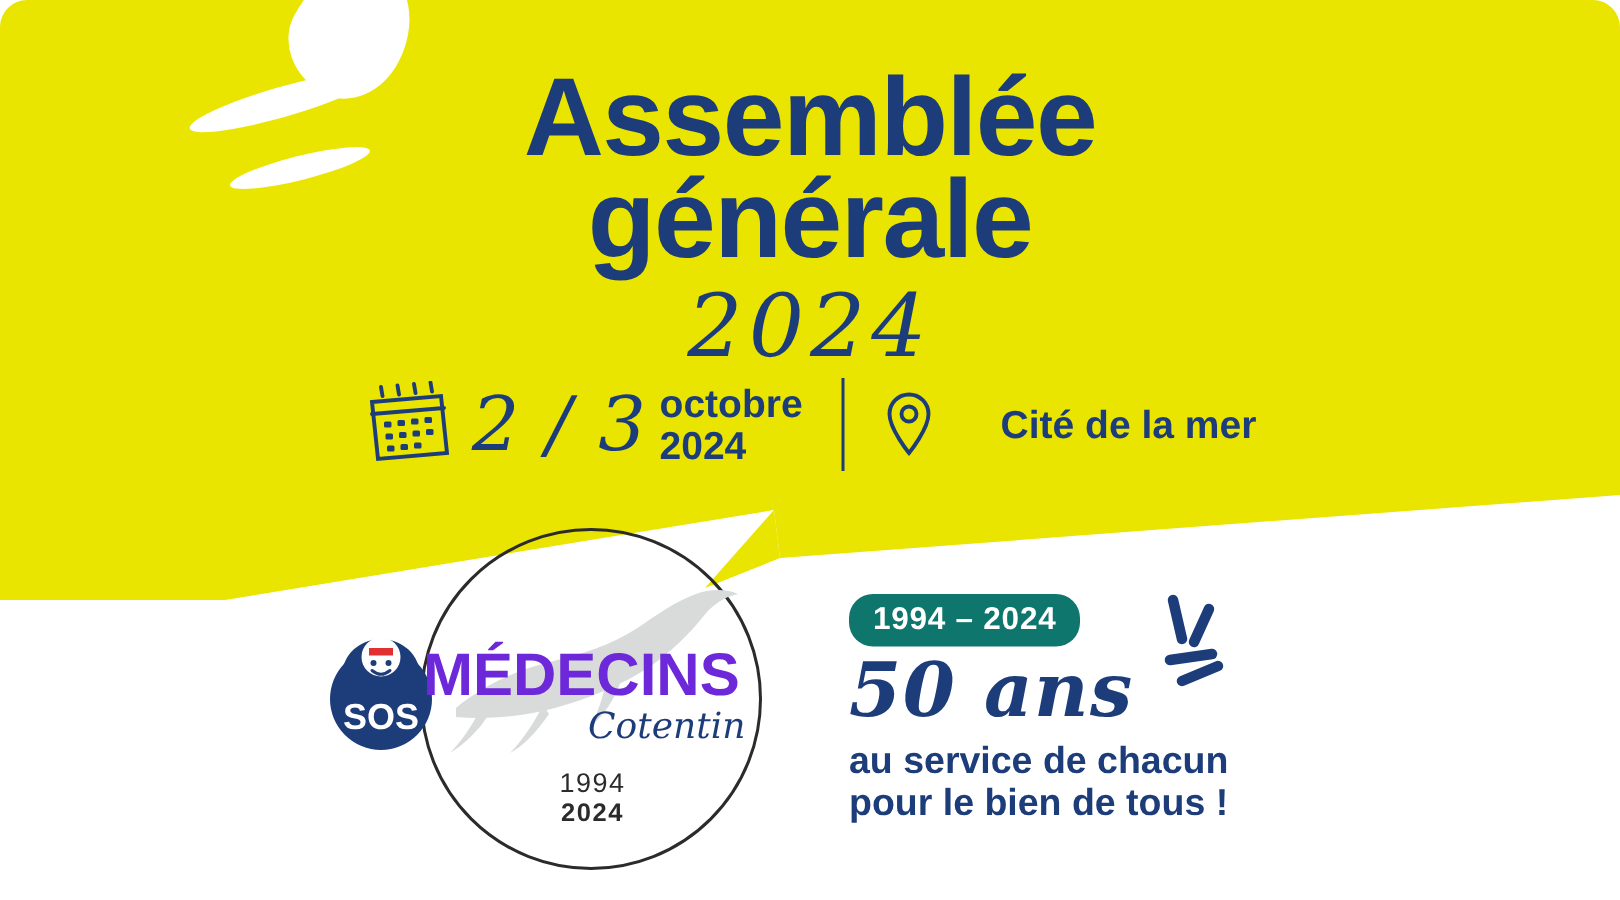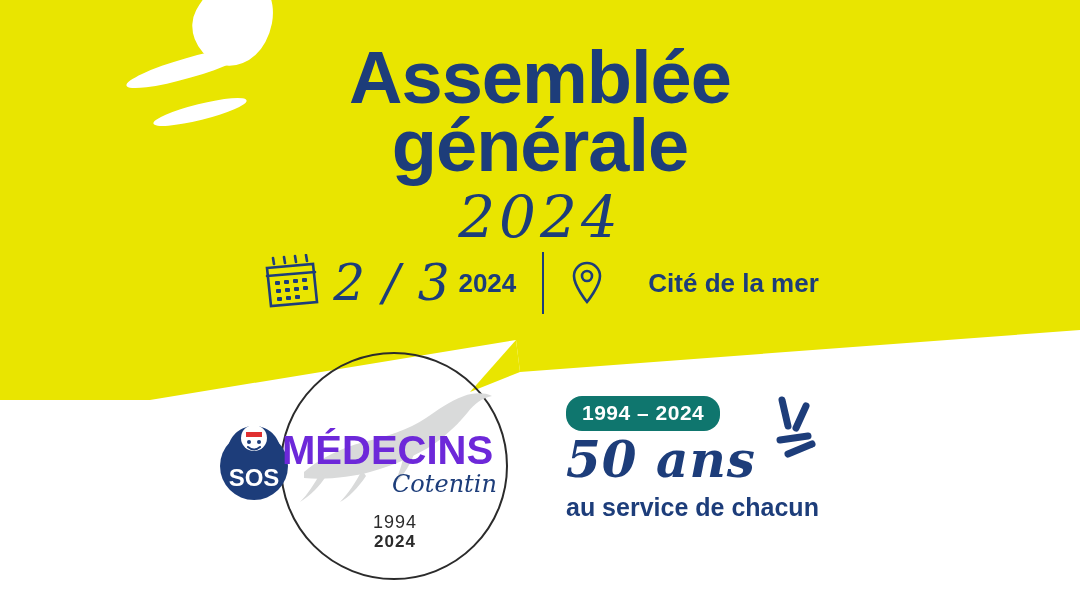--- a/index.html
+++ b/index.html
@@ -12,20 +12,21 @@
     background: #ffffff;
     font-family: "Liberation Sans", sans-serif;
     overflow: hidden;
   }
   #poster {
     position: relative;
     width: 1080px;
     height: 600px;
     overflow: hidden;
     background: #ffffff;
+    border-radius: 18px;
   }
 
   
   .yellow-bg {
     position: absolute;
     left: 0;
     top: 0;
     width: 1080px;
     height: 600px;
   }
@@ -293,20 +294,21 @@
           <rect x="24" y="34" width="5" height="4" rx="1"></rect>
           <rect x="33" y="33" width="5" height="4" rx="1"></rect>
           <rect x="42" y="32" width="5" height="4" rx="1"></rect>
           <rect x="16" y="43" width="5" height="4" rx="1"></rect>
           <rect x="25" y="42" width="5" height="4" rx="1"></rect>
           <rect x="34" y="41" width="5" height="4" rx="1"></rect>
         </g>
       </svg>
       <div class="big-days">2 / 3</div>
       <div class="date-text">
+        <div>octobre</div>
         <div>2024</div>
       </div>
     </div>
 
     <div class="sep"></div>
 
     <div class="place-group">
       <svg class="pin-icon" viewBox="0 0 34 44">
         <path d="M17,2 C9.8,2 4,7.8 4,15 C4,25 17,41 17,41 C17,41 30,25 30,15 C30,7.8 24.2,2 17,2 Z" fill="none" stroke="#1d3d7a" stroke-width="2.6"></path>
         <circle cx="17" cy="15" r="5" fill="none" stroke="#1d3d7a" stroke-width="2.6"></circle>
@@ -345,20 +347,21 @@
     <div class="logo-sub">Cotentin</div>
     <div class="logo-y1">1994</div>
     <div class="logo-y2">2024</div>
   </div>
 
   <div class="anniv-block">
     <div class="anniv-badge">1994 – 2024</div>
     <div class="anniv-30">50 ans</div>
     <div class="anniv-tag">
       <div>au service de chacun</div>
+      <div>pour le bien de tous !</div>
     </div>
     <svg class="spark" viewBox="0 0 80 80">
       <g stroke="#1d3d7a" stroke-width="7" stroke-linecap="round" fill="none">
         <path d="M20,8 L26,34"></path>
         <path d="M44,14 L34,36"></path>
         <path d="M18,48 L46,44"></path>
         <path d="M26,62 L50,52"></path>
       </g>
     </svg>
   </div>

